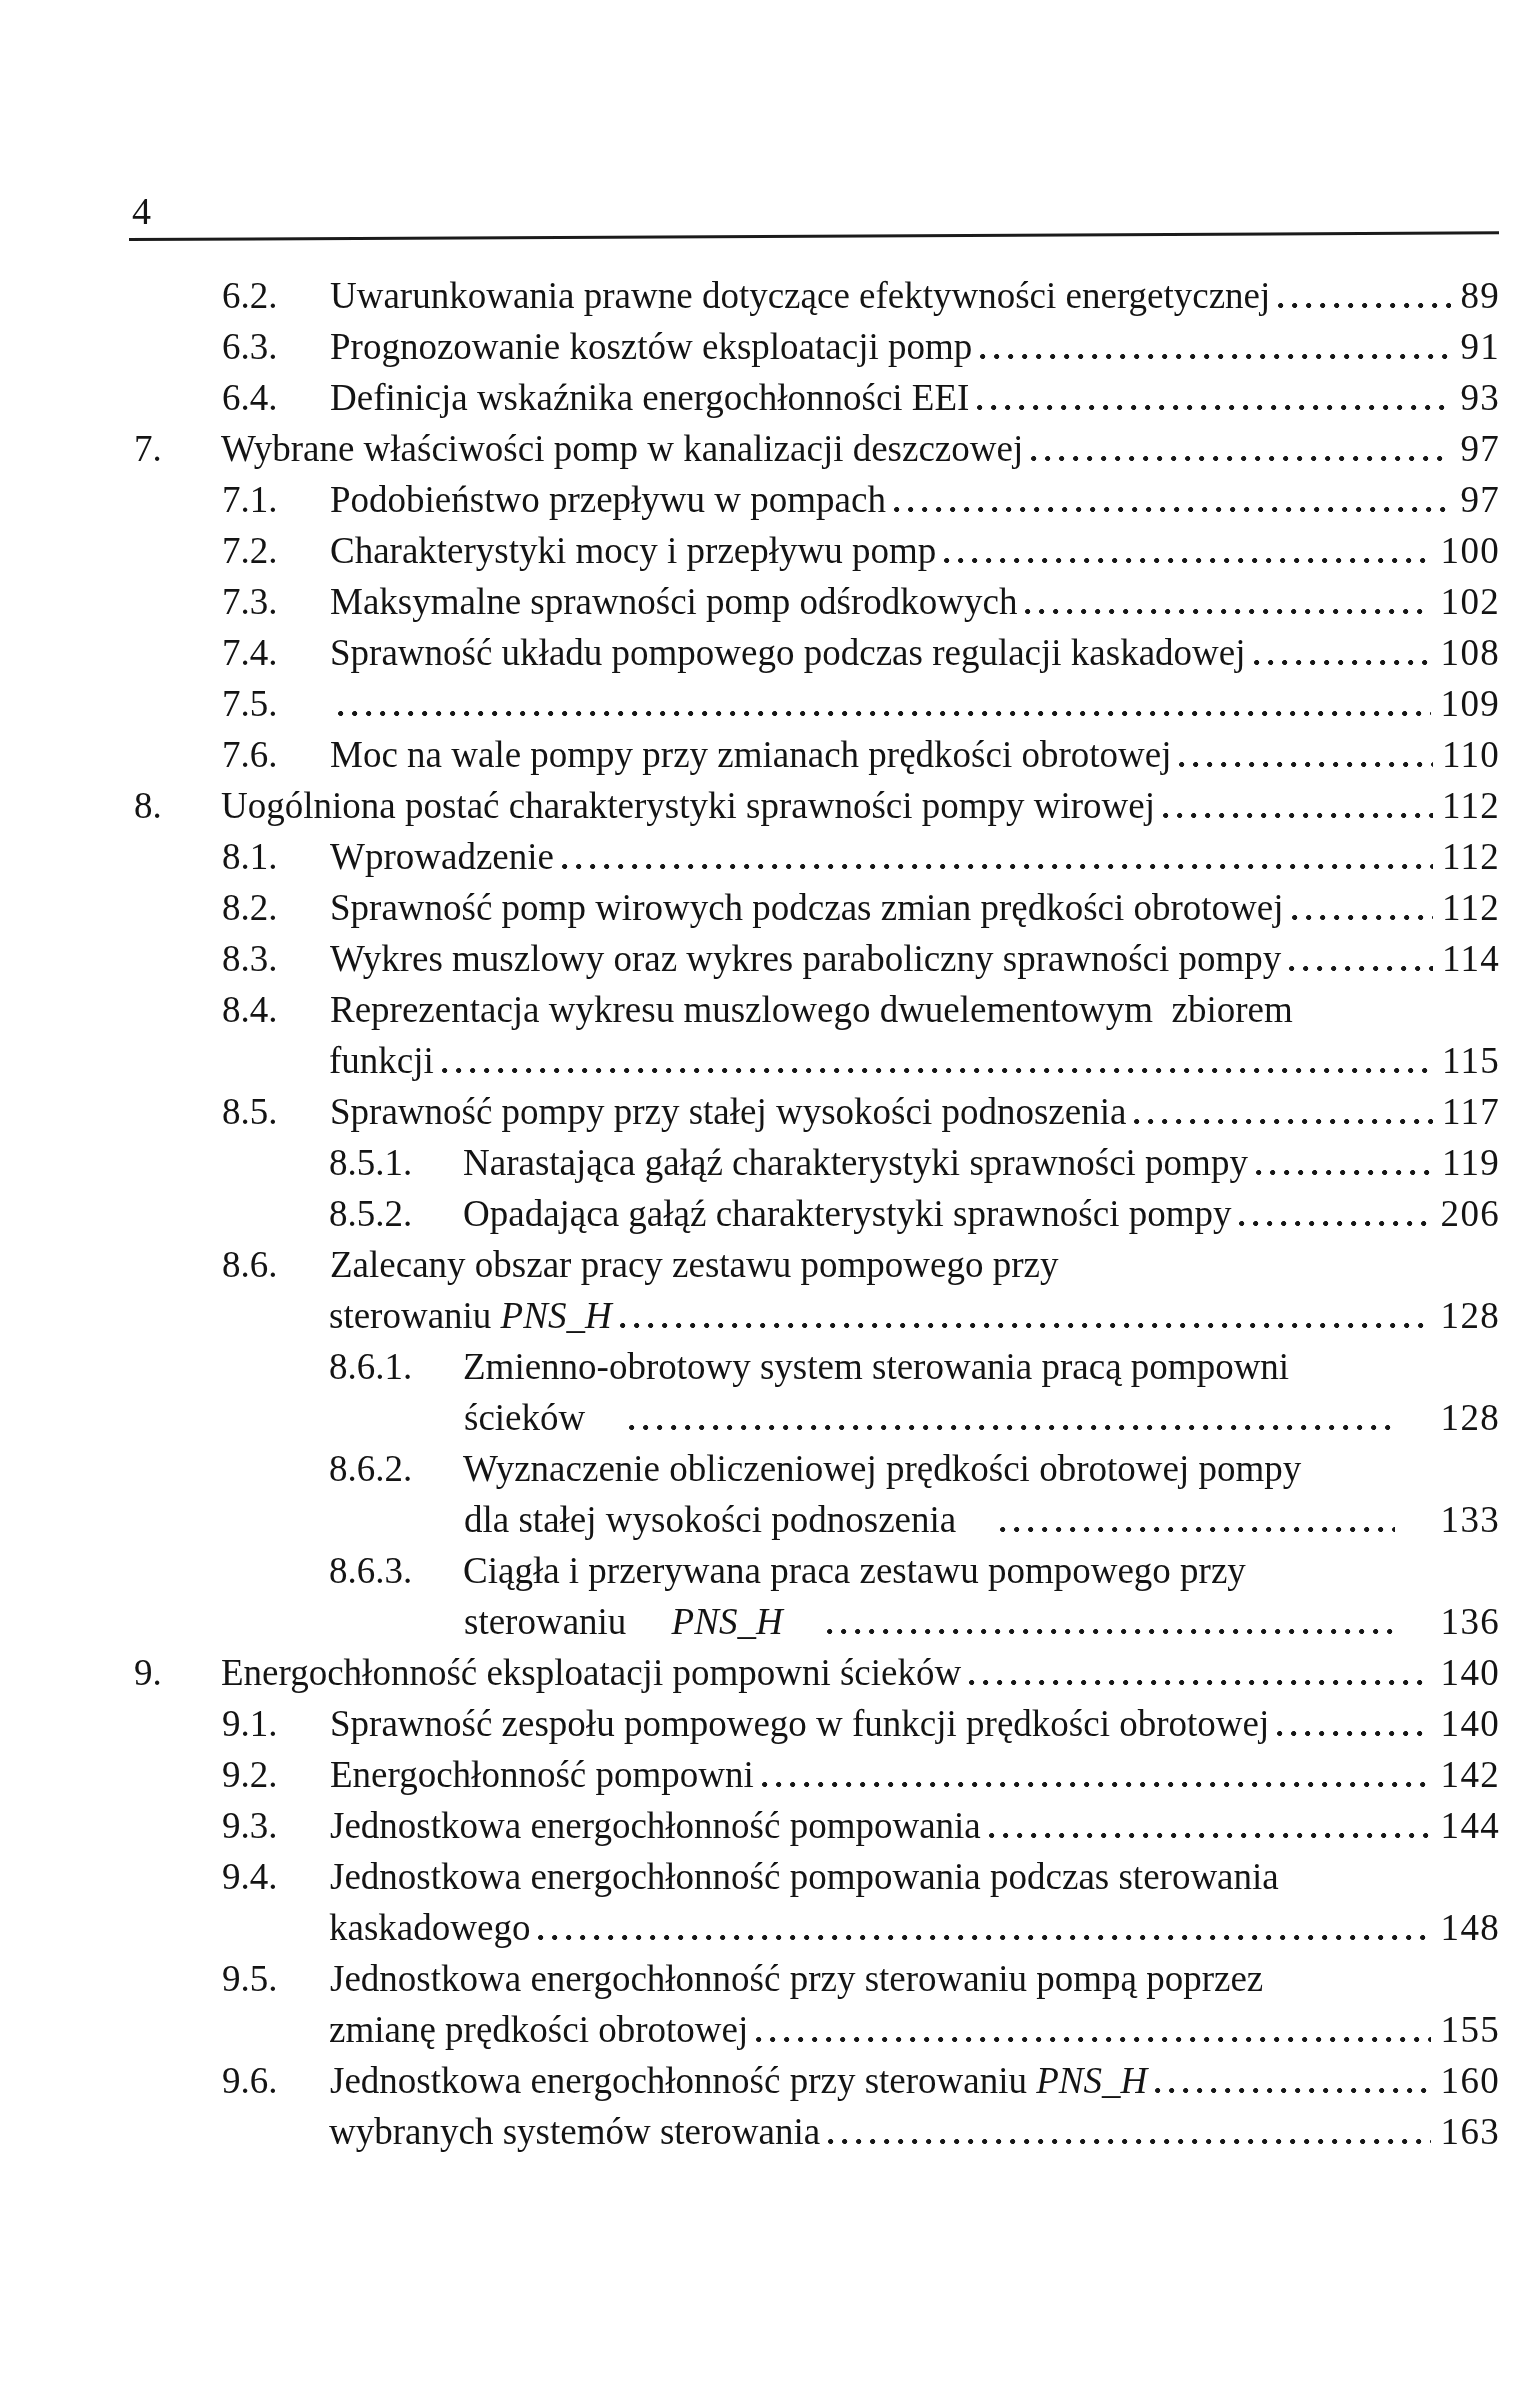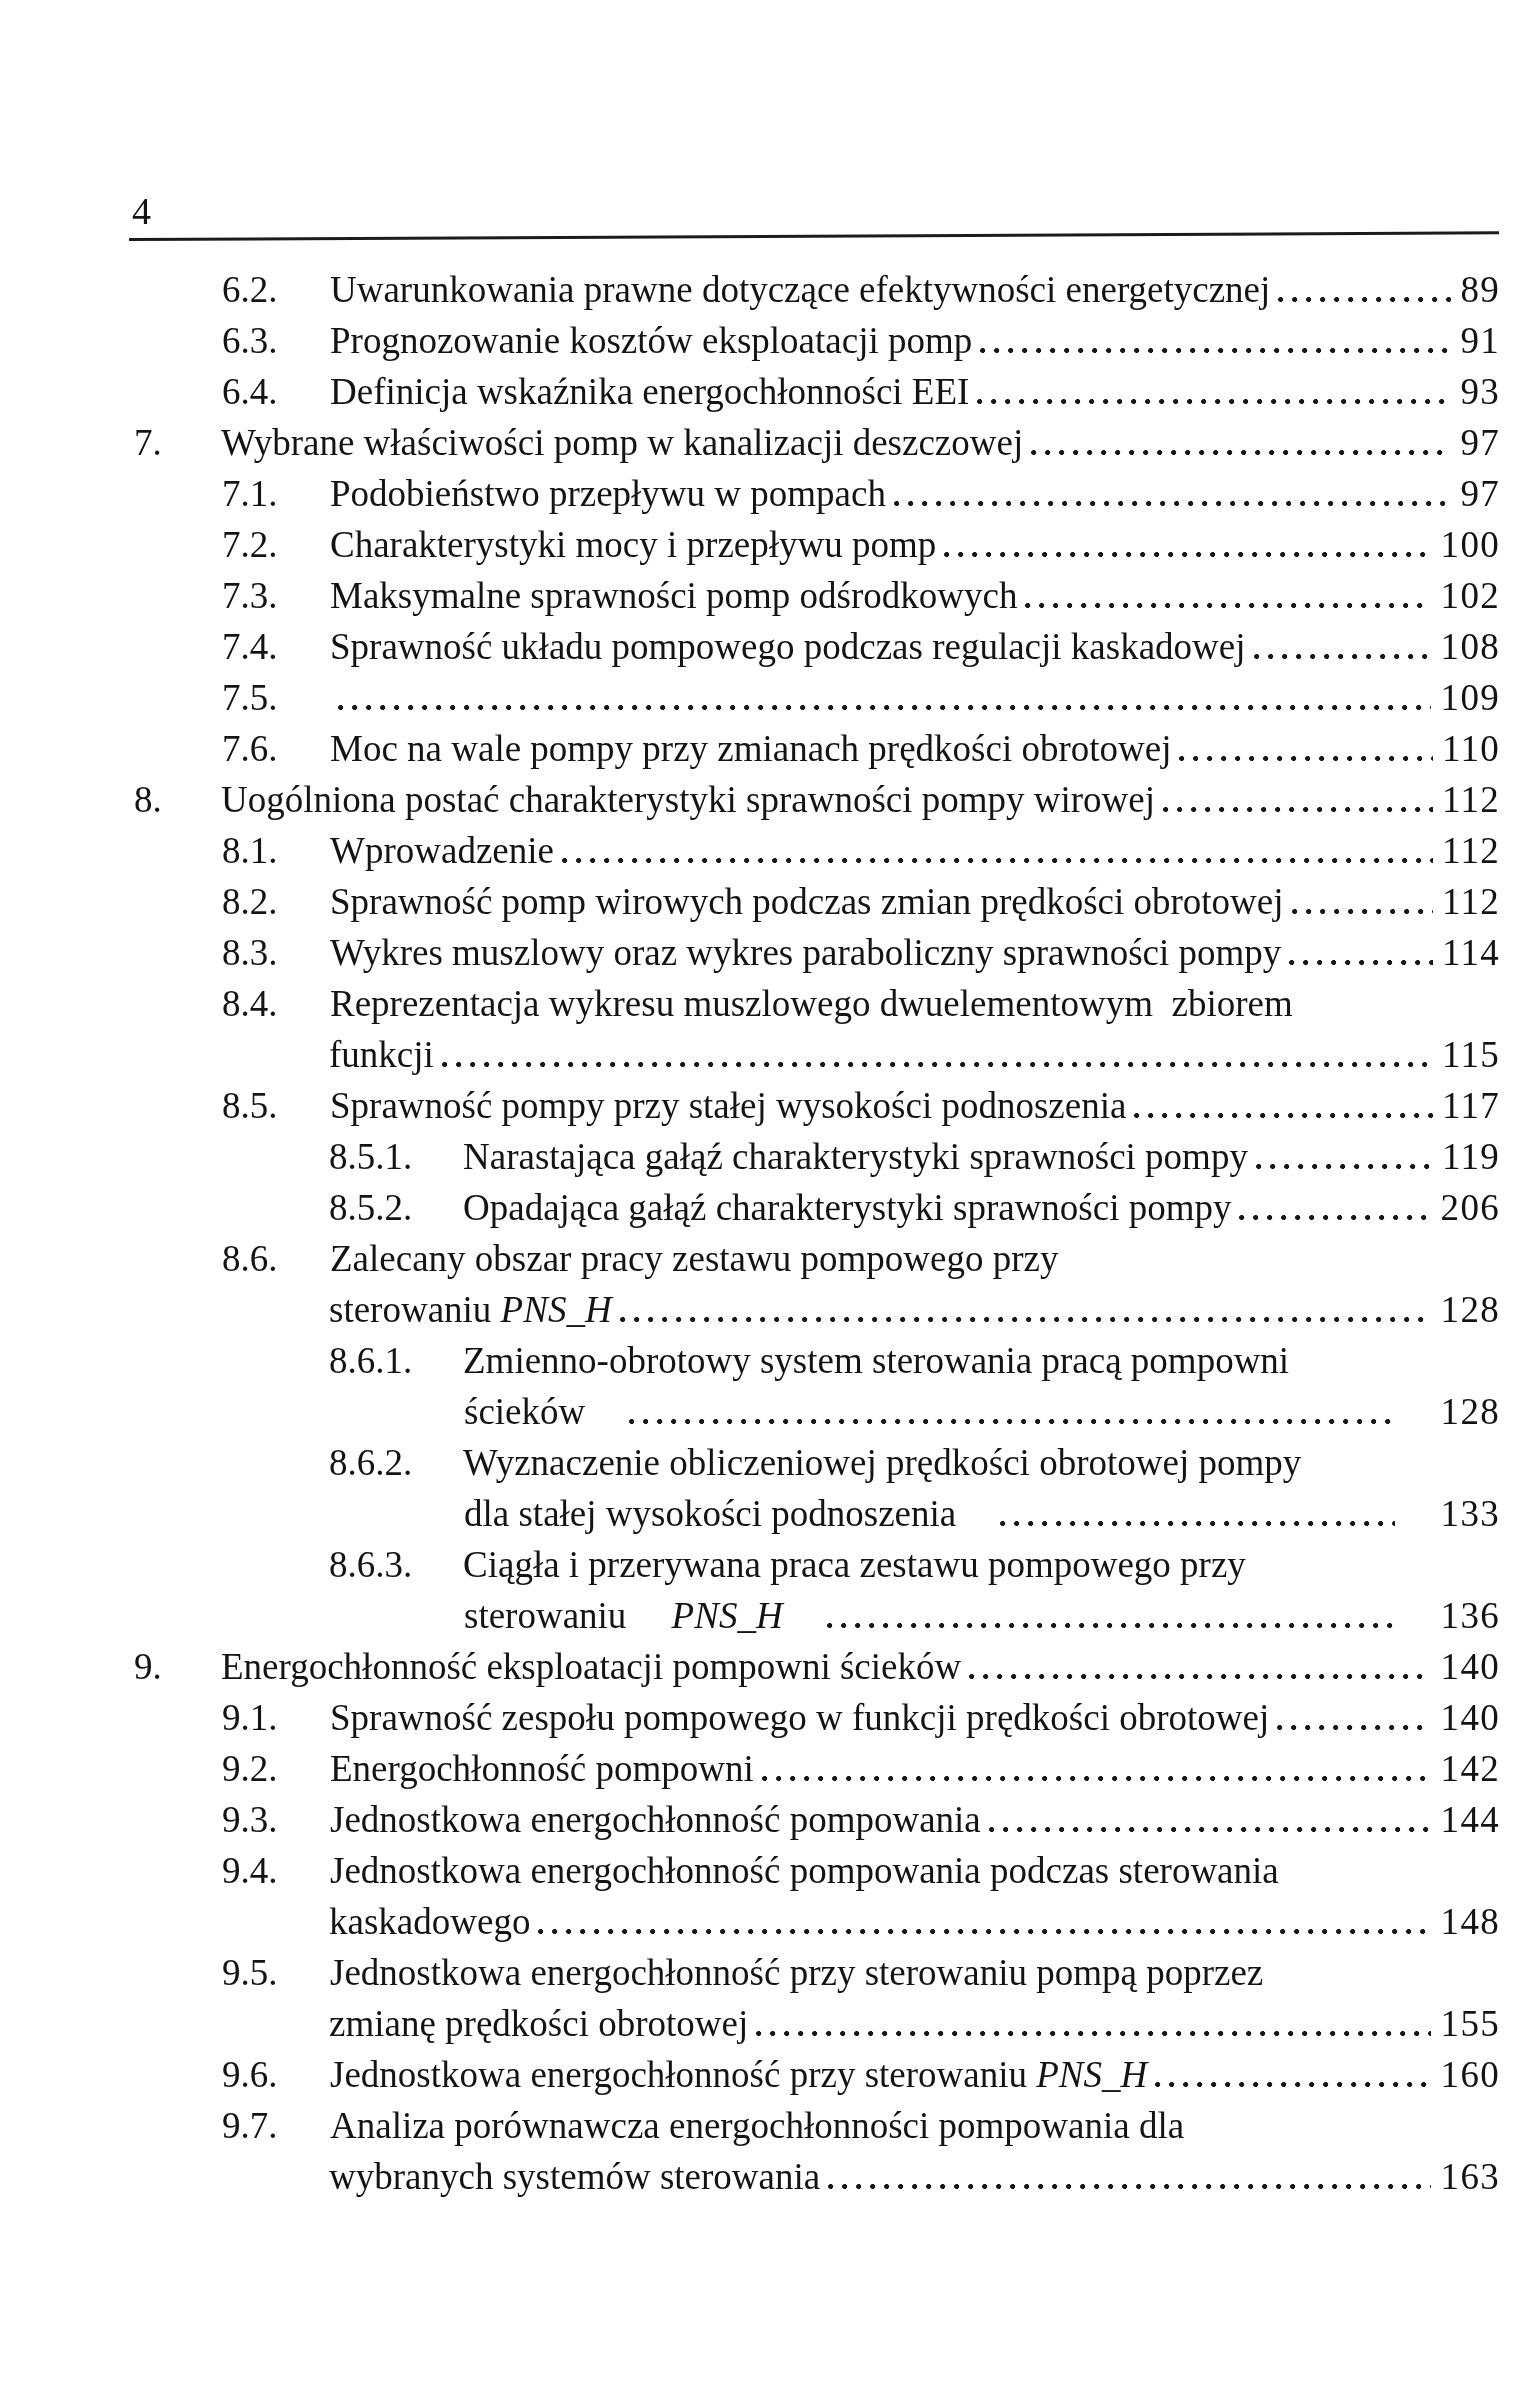--- a/index.html
+++ b/index.html
@@ -28,21 +28,21 @@
     left: 129px;
     top: 238px;
     width: 1370px;
     height: 3.4px;
     background: #1b1b1b;
     transform: rotate(-0.28deg);
     transform-origin: left center;
   }
   #toc {
     position: absolute;
-    top: 264px;
+    top: 270px;
     left: 0;
     right: 36px;
   }
   .row {
     display: flex;
     align-items: baseline;
     height: 51px;
     font-size: 37px;
     line-height: 51px;
     white-space: pre;
@@ -336,27 +336,20 @@
     <span class="leader"></span>
     <span class="page">155</span>
   </div>
     <div class="row lvl-sec">
     <span class="num">9.6.</span>
     <span class="text">Jednostkowa energochłonność przy sterowaniu </span>
     <span class="it">PNS_H</span>
     <span class="leader"></span>
     <span class="page">160</span>
   </div>
-    <div class="row lvl-sec">
-    <span class="num">9.7.</span>
-    <span class="text">Analiza porównawcza energochłonności pompowania dla</span>
-    
-    
-    
-  </div>
     <div class="row lvl-c-sec">
     
     <span class="text">wybranych systemów sterowania</span>
     
     <span class="leader"></span>
     <span class="page">163</span>
   </div>
   </div>
 
 

